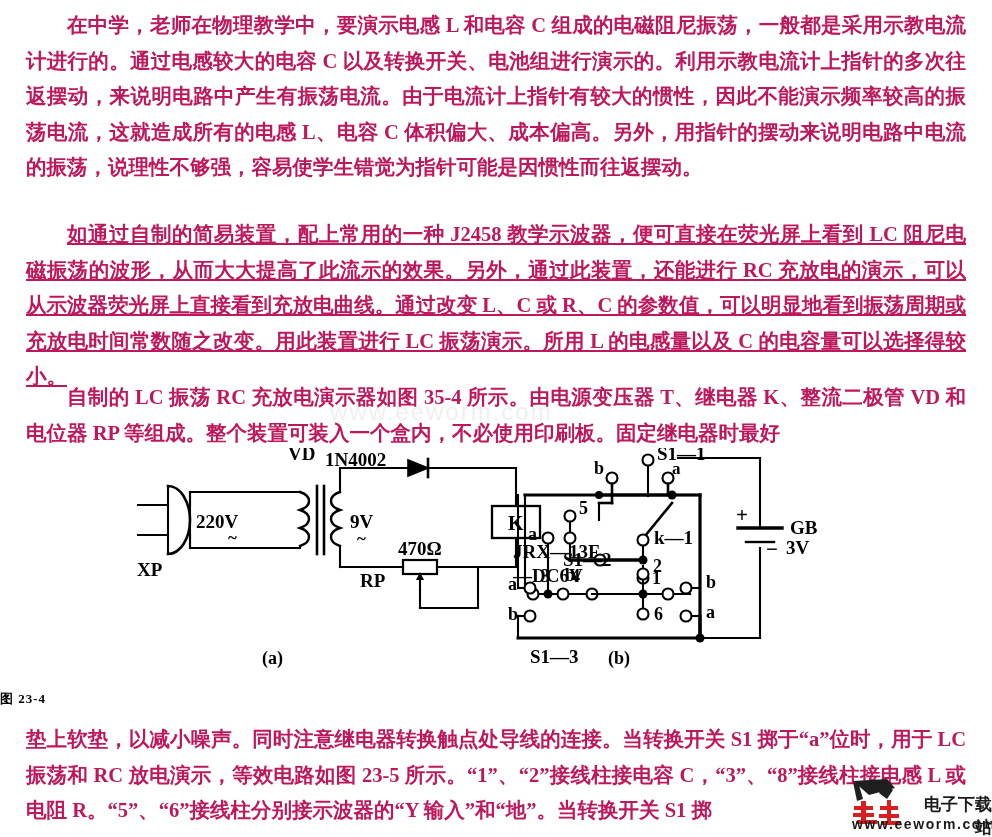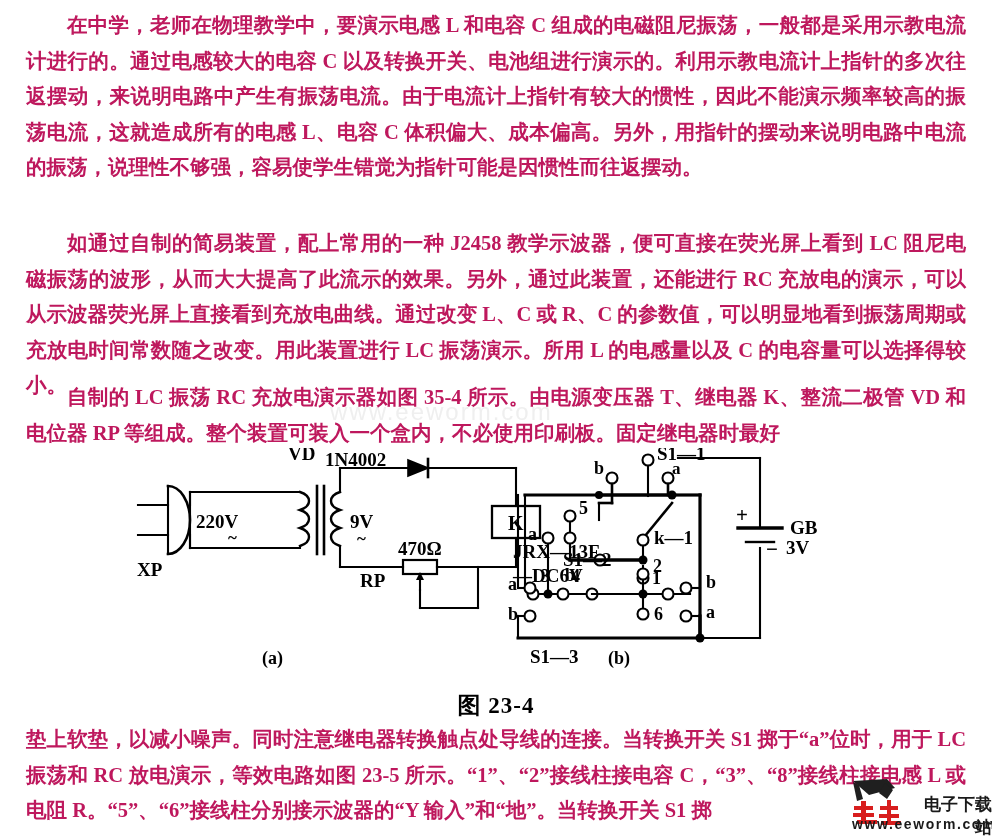--- a/index.html
+++ b/index.html
@@ -35,39 +35,39 @@
     color: #be185d;
   }
   .textblock p {
     margin: 0;
     text-indent: 2em;
     text-align: justify;
     text-align-last: left;
   }
   .textblock p.noindent { text-indent: 0; }
   #top-text  { top: 8px; }
-  #mid-text  { top: 226px; }
+  #mid-text  { top: 217px; text-decoration: underline; }
   #low-text  { top: 380px; }
   #bottom-text { top: 722px; }
 
   
   #figure-area {
     position: absolute;
     left: 0;
     top: 448px;
     width: 992px;
     height: 270px;
   }
   #fig-caption {
     position: absolute;
     left: 0;
     top: 690px;
     width: 992px;
-    text-align: center;
-    font-size: 23px;
+    text-align: left;
+    font-size: 13px;
     font-weight: 600;
     letter-spacing: 1px;
     font-family: "Liberation Serif", serif;
   }
   .sublabel {
     position: absolute;
     font-size: 18px;
     font-weight: 600;
     font-family: "Liberation Serif", serif;
   }

